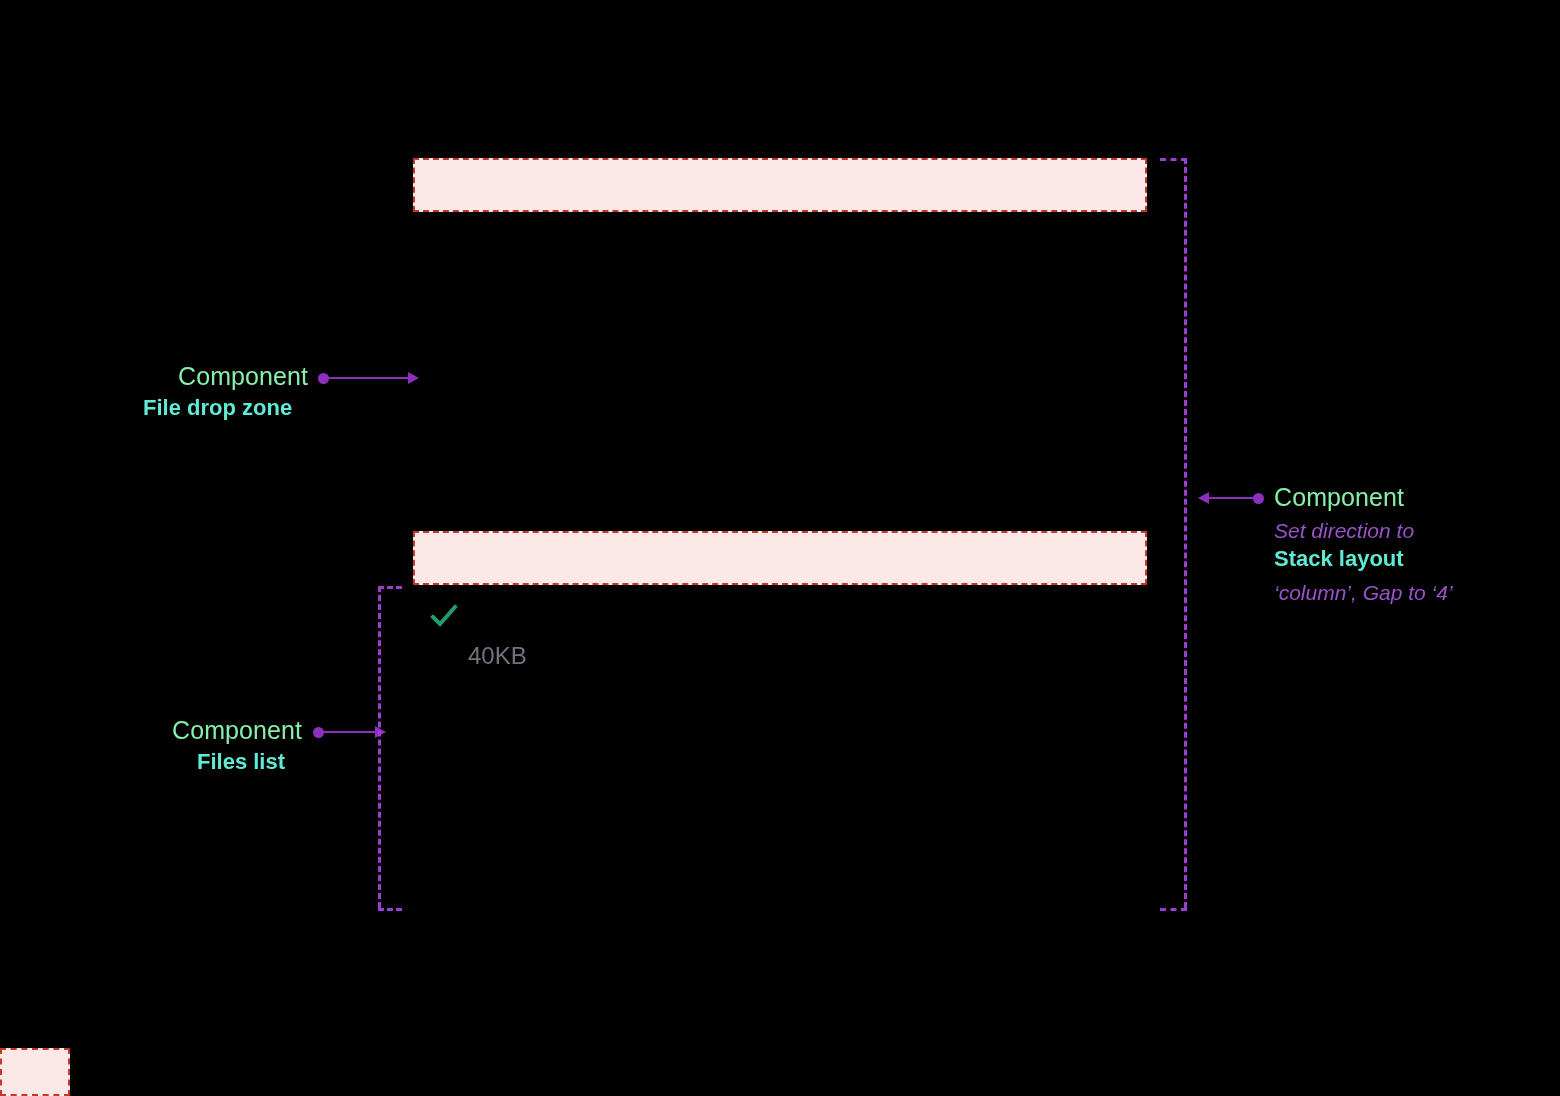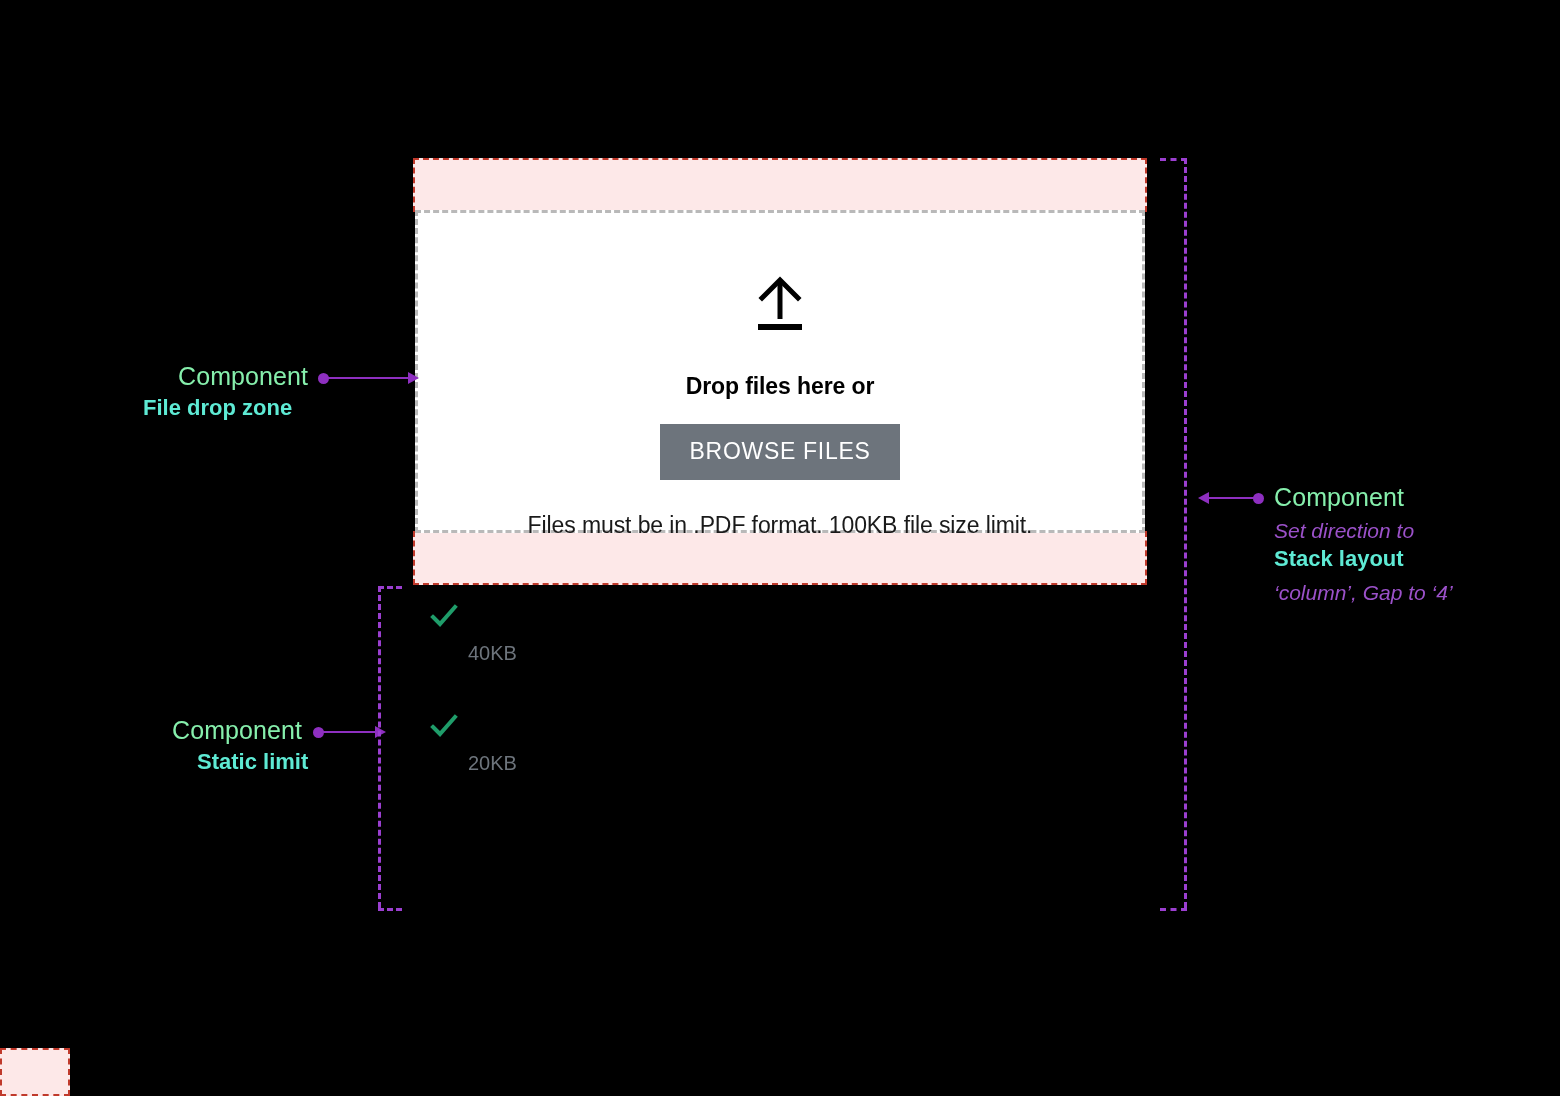--- a/index.html
+++ b/index.html
@@ -151,21 +151,21 @@
     position: absolute;
     left: 0;
     top: 0;
     width: 32px;
     height: 32px;
   }
   .file-meta {
     position: absolute;
     left: 40px;
     top: 42px;
-    font-size: 20px;
+    font-size: 24px;
     color: #6d747c;
   }
 
   
   #legend-swatch {
     position: absolute;
     left: 0;
     top: 1048px;
     width: 70px;
     height: 48px;
@@ -175,70 +175,46 @@
   }
 </style>
 </head>
 <body>
 
 <div id="stack-wrap">
 
   <div class="pad-band" id="pad-top"></div>
   <div class="pad-band" id="pad-bottom"></div>
 
-  <div id="dropzone">
-
-    <span id="upload-icon">
-      <svg width="62" height="60" viewBox="0 0 62 60" aria-hidden="true">
-        <path d="M31 6 L31 44" stroke="#000" stroke-width="5" fill="none"></path>
-        <path d="M13 23 L31 5 L49 23" stroke="#000" stroke-width="5" fill="none" stroke-linecap="square" stroke-linejoin="miter"></path>
-        <path d="M9 52 L53 52" stroke="#000" stroke-width="6" fill="none"></path>
-      </svg>
-    </span>
-
-    <div id="drop-title">Drop files here or</div>
-
-    <button id="browse-btn">BROWSE FILES</button>
-
-    <div id="drop-hint">Files must be in .PDF format. 100KB file size limit.</div>
-  </div>
 </div>
 
 <div id="file-list">
 
   <div class="file-item">
     <span class="file-status-icon">
       <svg width="32" height="32" viewBox="0 0 32 32" aria-hidden="true">
         <path d="M5 17 L12 24 L27 7" stroke="#1f9d6a" stroke-width="4" fill="none" stroke-linecap="square" stroke-linejoin="miter"></path>
       </svg>
     </span>
     <span class="file-meta">40KB</span>
   </div>
 
-  <div class="file-item">
-    <span class="file-status-icon">
-      <svg width="32" height="32" viewBox="0 0 32 32" aria-hidden="true">
-        <path d="M5 17 L12 24 L27 7" stroke="#1f9d6a" stroke-width="4" fill="none" stroke-linecap="square" stroke-linejoin="miter"></path>
-      </svg>
-    </span>
-    <span class="file-meta">20KB</span>
-  </div>
 
 </div>
 
 <div class="anno-label" style="left:178px; top:360px;">Component</div>
 <div class="anno-name" style="left:143px; top:392px;">File drop zone</div>
 <div class="leader" style="left:318px; top:369px; width:102px;">
   <span class="dot" style="left:0;"></span>
   <span class="line" style="left:8px; width:84px;"></span>
   <span class="head right" style="left:90px;"></span>
 </div>
 
 <div class="anno-label" style="left:172px; top:714px;">Component</div>
-<div class="anno-name" style="left:197px; top:746px;">Static limit</div>
+<div class="anno-name" style="left:197px; top:746px;">Files list</div>
 <div class="leader" style="left:313px; top:723px; width:72px;">
   <span class="dot" style="left:0;"></span>
   <span class="line" style="left:8px; width:56px;"></span>
 
   <span class="head right" style="left:62px;"></span>
 </div>
 
 <div class="bracket-v" style="left:378px; top:586px; height:322px;"></div>
 <div class="bracket-h" style="left:378px; top:586px; width:24px;"></div>
 <div class="bracket-h" style="left:378px; top:908px; width:24px;"></div>

